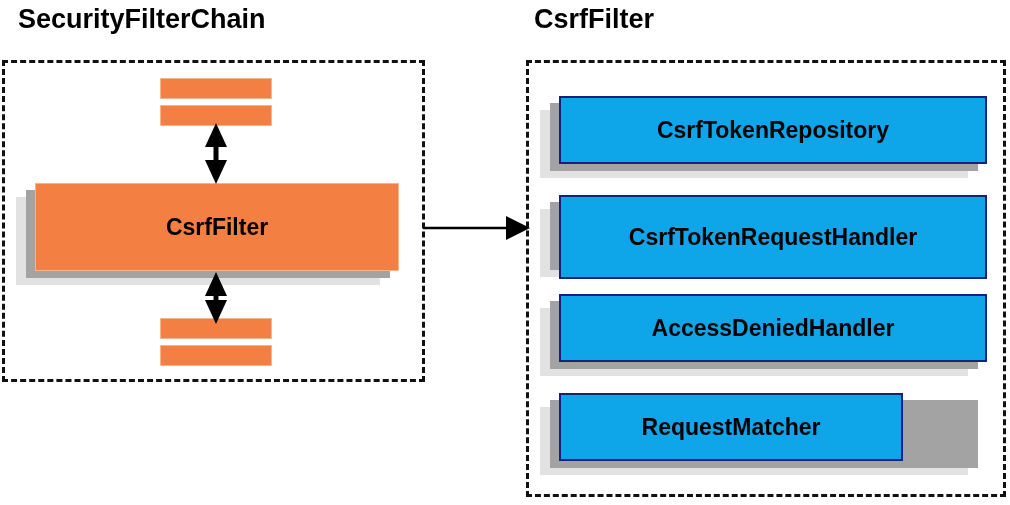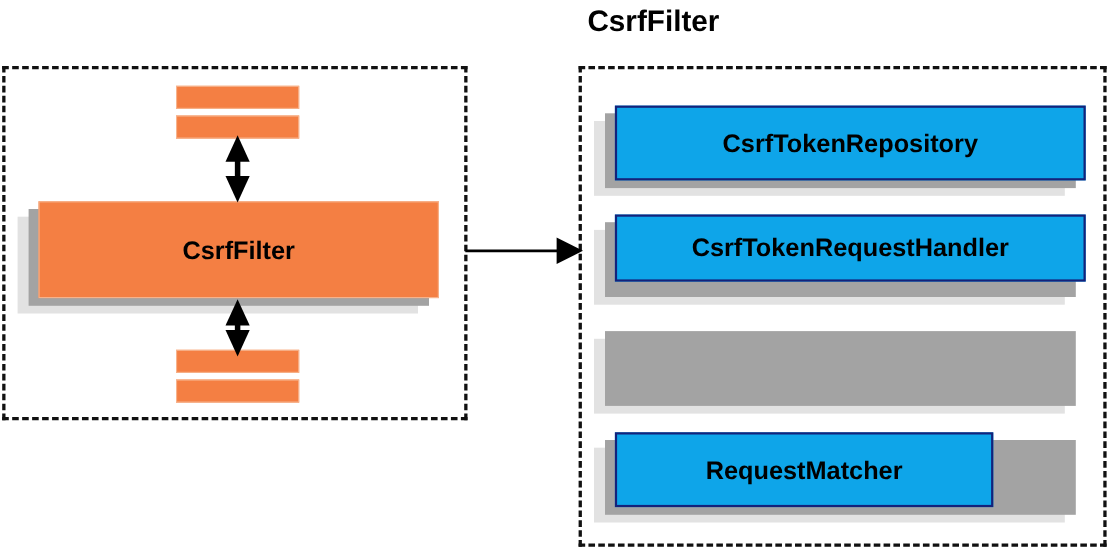--- a/index.html
+++ b/index.html
@@ -103,20 +103,21 @@
     width: 1010px;
     height: 505px;
     pointer-events: none;
   }
 </style>
 </head>
 <body>
 
 <div id="canvas">
 
+  <div class="panel-title" id="title-left">SecurityFilterChain</div>
 
   <div class="panel-title" id="title-right">CsrfFilter</div>
 
   <div class="panel" id="panel-left"></div>
 
   <div class="orange-bar" style="left:160px; top:78px; width:112px; height:21px;"></div>
   <div class="orange-bar" style="left:160px; top:105px; width:112px; height:21px;"></div>
 
   <div class="shadow-far" style="left:16px; top:197px; width:364px; height:88px;"></div>
   <div class="shadow-near" style="left:26px; top:190px; width:364px; height:88px;"></div>
@@ -130,26 +131,29 @@
   <div class="panel" id="panel-right"></div>
 
   <div class="shadow-far" style="left:540px; top:110px; width:428px; height:68px;"></div>
   <div class="shadow-near" style="left:550px; top:103px; width:428px; height:68px;"></div>
   <div class="blue-box" style="left:559px; top:96px; width:428px; height:68px;">
     <span class="box-label">CsrfTokenRepository</span>
   </div>
 
   <div class="shadow-far" style="left:540px; top:209px; width:428px; height:68px;"></div>
   <div class="shadow-near" style="left:550px; top:202px; width:428px; height:68px;"></div>
-  <div class="blue-box" style="left:559px; top:195px; width:428px; height:61px;">
+  <div class="blue-box" style="left:559px; top:195px; width:428px; height:84px;">
     <span class="box-label">CsrfTokenRequestHandler</span>
   </div>
 
   <div class="shadow-far" style="left:540px; top:308px; width:428px; height:68px;"></div>
   <div class="shadow-near" style="left:550px; top:301px; width:428px; height:68px;"></div>
+  <div class="blue-box" style="left:559px; top:294px; width:428px; height:68px;">
+    <span class="box-label">AccessDeniedHandler</span>
+  </div>
 
   <div class="shadow-far" style="left:540px; top:407px; width:428px; height:68px;"></div>
   <div class="shadow-near" style="left:550px; top:400px; width:428px; height:68px;"></div>
   <div class="blue-box" style="left:559px; top:393px; width:344px; height:68px;">
     <span class="box-label">RequestMatcher</span>
   </div>
 
   <svg id="arrows" viewBox="0 0 1010 505">
 
     <g>

